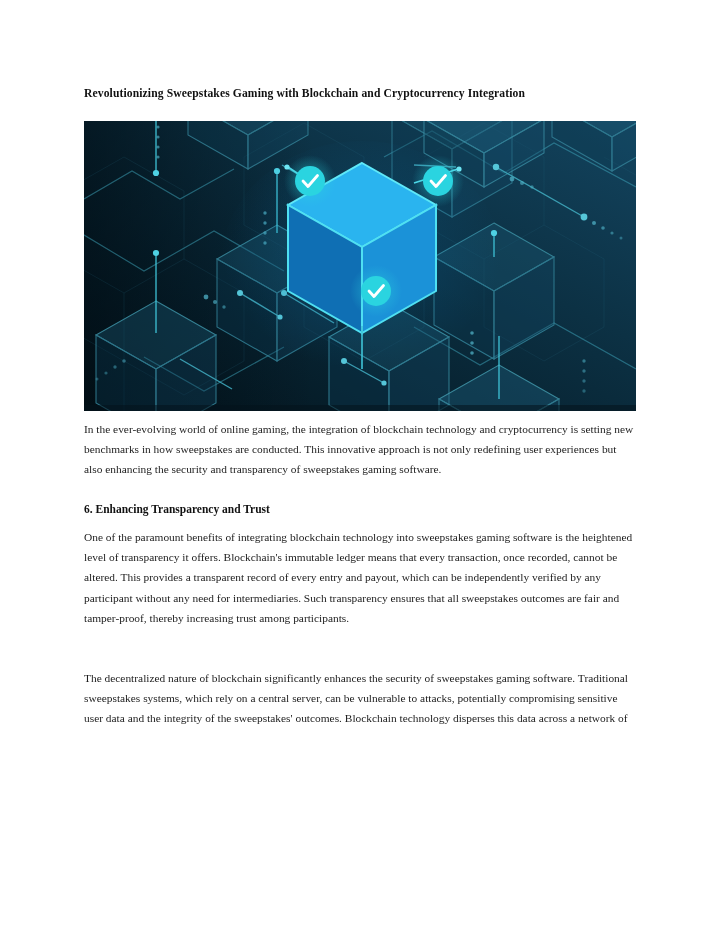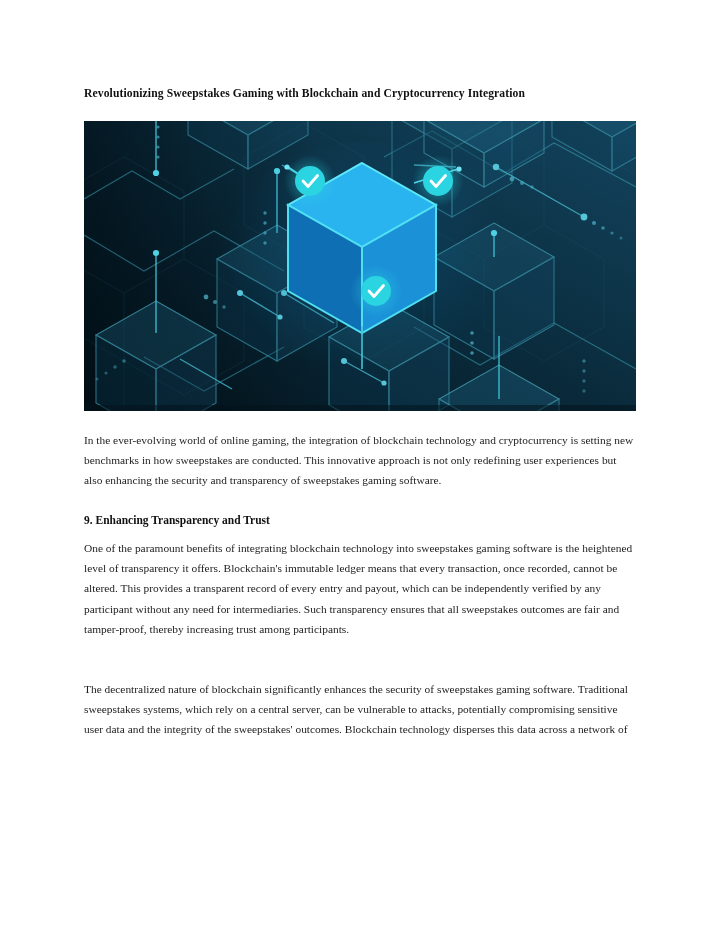--- a/index.html
+++ b/index.html
@@ -55,21 +55,21 @@
   }
 
   .para {
     font-size: 11.4px;
     line-height: 1.76;
     color: #1c1c1c;
     margin: 0;
     text-align: left;
   }
 
-  .para.intro { margin-top: 19px; }
+  .para.intro { margin-top: 8px; }
 
   .sec-head {
     font-size: 11.5px;
     font-weight: bold;
     color: #111111;
     line-height: 1.6;
     margin: 0;
   }
 
   .gap-lg { height: 21px; }
@@ -324,21 +324,21 @@
         </g>
 
         <rect x="0" y="284" width="552" height="6" fill="#03131b" opacity="0.55"></rect>
       </svg>
     </div>
 
     <p class="para intro">In the ever-evolving world of online gaming, the integration of blockchain technology and cryptocurrency is setting new benchmarks in how sweepstakes are conducted. This innovative approach is not only redefining user experiences but also enhancing the security and transparency of sweepstakes gaming software.</p>
 
     <div class="gap-lg"></div>
 
-    <h2 class="sec-head">9. Enhancing Transparency and Trust</h2>
+    <h2 class="sec-head">6. Enhancing Transparency and Trust</h2>
 
     <div class="gap-sm"></div>
 
     <p class="para">One of the paramount benefits of integrating blockchain technology into sweepstakes gaming software is the heightened level of transparency it offers. Blockchain's immutable ledger means that every transaction, once recorded, cannot be altered. This provides a transparent record of every entry and payout, which can be independently verified by any participant without any need for intermediaries. Such transparency ensures that all sweepstakes outcomes are fair and tamper-proof, thereby increasing trust among participants.</p>
 
     <div class="gap-xl"></div>
 
 
     <div class="gap-md"></div>
 

